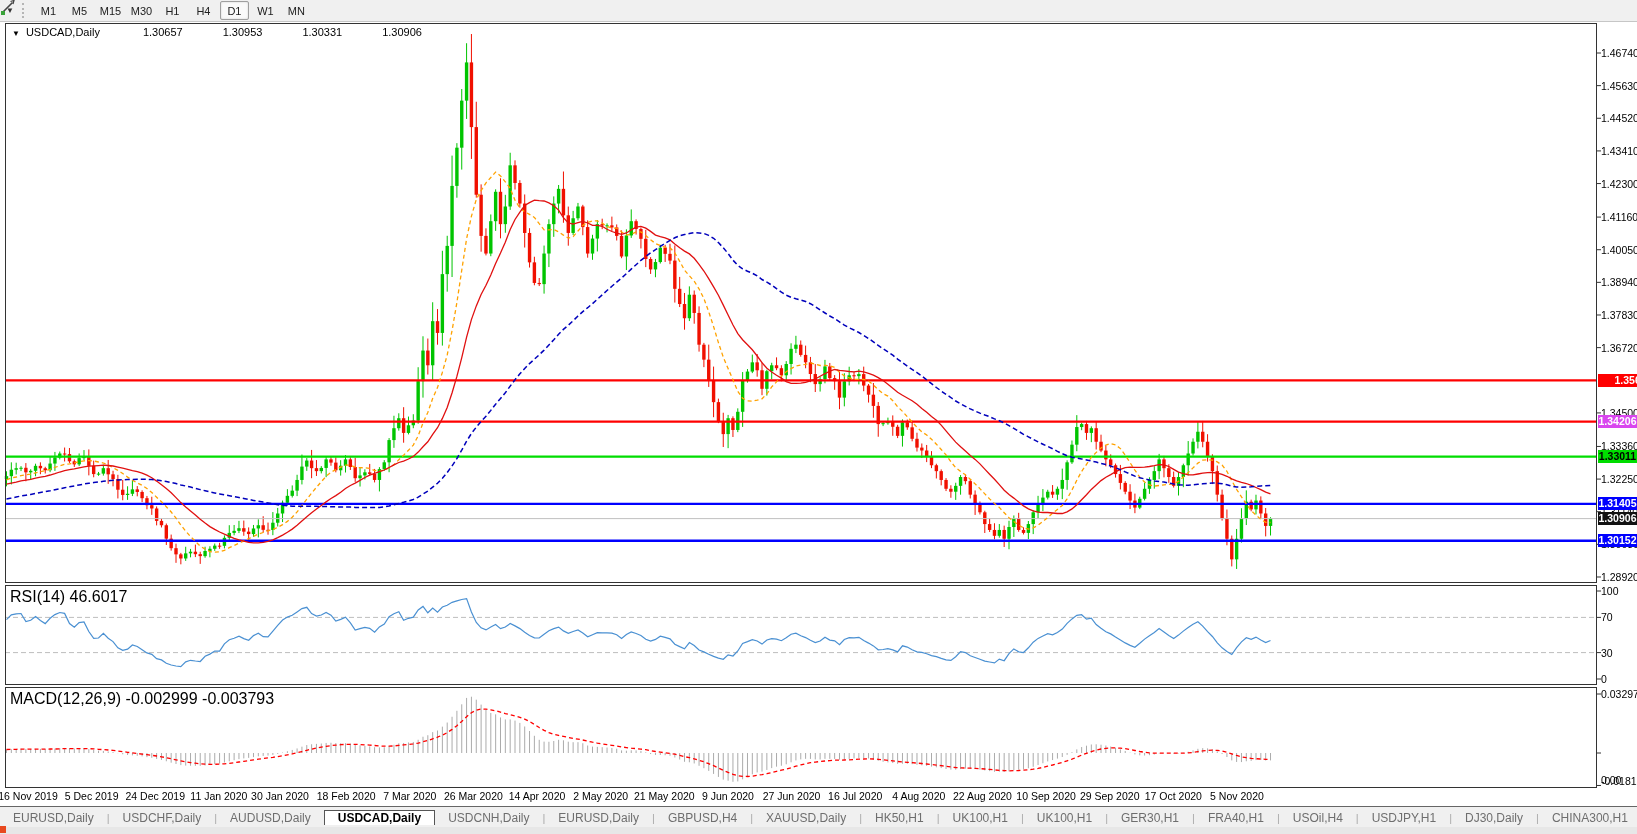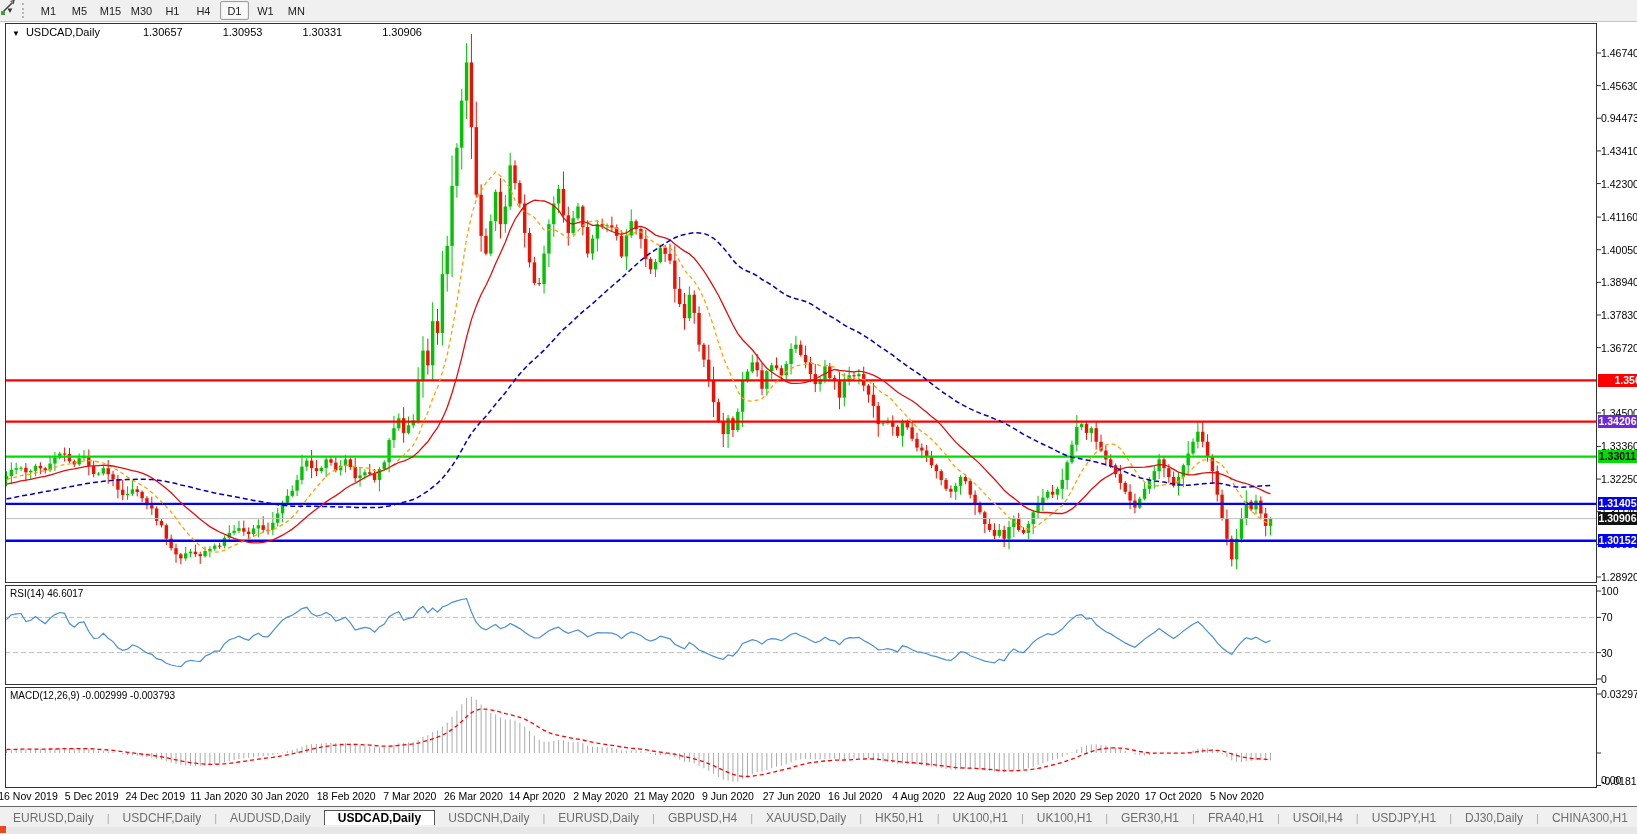--- a/index.html
+++ b/index.html
@@ -12,21 +12,21 @@
   .dd-arrow{font-size:8px;color:#333;padding:0 4px 0 1px;}
   .grip{width:5px;height:15px;margin:0 4px;border-left:2px dotted #b5b5b5;}
   .tf-btn{display:inline-flex;align-items:center;justify-content:center;min-width:27px;height:17px;
           margin:0 1px;color:#222;font-size:11px;cursor:default;border:1px solid transparent;border-radius:2px;}
   .tf-btn.active{background:#fafafa;border:1px solid #9f9f9f;box-shadow:inset 0 0 2px #ccc;}
   
   .chart-title{position:absolute;left:12px;top:26px;font-size:11px;color:#000;white-space:nowrap;}
   .chart-title .sym{margin-right:8px;}
   .chart-title .num{margin-right:5px;margin-left:35px;}
   .collapse{font-size:8px;margin-right:6px;color:#000;}
-  .ind-label{position:absolute;font-size:10px;color:#000;white-space:nowrap;}
+  .ind-label{position:absolute;font-size:16px;color:#000;white-space:nowrap;}
   .tick-label{position:absolute;left:1601px;width:36px;font-size:10.5px;color:#000;text-align:left;}
   .badge{position:absolute;left:1598px;width:39px;height:13px;line-height:13px;font-size:10.5px;
          font-weight:bold;text-align:center;}
   .date-label{position:absolute;top:790px;font-size:10.5px;color:#000;white-space:nowrap;}
   
   .tabbar{position:absolute;left:0;top:806px;width:1637px;height:21px;background:#f0f0f0;
           border-top:1px solid #666;display:flex;align-items:center;overflow:hidden;}
   .tab{display:inline-flex;align-items:center;padding:0 13px;color:#6e6e6e;font-size:12px;
        white-space:nowrap;cursor:default;}
   .tab.active{background:#fff;color:#000;font-weight:bold;border:1px solid #555;border-bottom:none;}
@@ -883,21 +883,21 @@
 
   <div class="chart-title">
     <span class="collapse">▼</span><span class="sym">USDCAD,Daily</span><span class="num">1.30657</span><span class="num">1.30953</span><span class="num">1.30331</span><span class="num">1.30906</span>
   </div>
   <div class="ind-label" style="left:10px;top:588px;">RSI(14) 46.6017</div>
   <div class="ind-label" style="left:10px;top:690px;">MACD(12,26,9) -0.002999 -0.003793</div>
 
   <div id="axis-overlay">
       <div class="tick-label" style="top: 47px;">1.46740</div>
       <div class="tick-label" style="top: 79.6395px;">1.45630</div>
-      <div class="tick-label" style="top: 112.279px;">0.94473</div>
+      <div class="tick-label" style="top: 112.279px;">1.44520</div>
       <div class="tick-label" style="top: 144.919px;">1.43410</div>
       <div class="tick-label" style="top: 177.558px;">1.42300</div>
       <div class="tick-label" style="top: 211.08px;">1.41160</div>
       <div class="tick-label" style="top: 243.719px;">1.40050</div>
       <div class="tick-label" style="top: 276.359px;">1.38940</div>
       <div class="tick-label" style="top: 308.999px;">1.37830</div>
       <div class="tick-label" style="top: 341.638px;">1.36720</div>
       <div class="tick-label" style="top: 406.917px;">1.34500</div>
       <div class="tick-label" style="top: 440.439px;">1.33360</div>
       <div class="tick-label" style="top: 473.078px;">1.32250</div>
@@ -905,21 +905,21 @@
       <div class="tick-label" style="top: 538.358px;">1.30030</div>
       <div class="tick-label" style="top: 570.997px;">1.28920</div>
       <div class="tick-label" style="top: 585px;">100</div>
       <div class="tick-label" style="top: 611.4px;">70</div>
       <div class="tick-label" style="top: 646.6px;">30</div>
       <div class="tick-label" style="top: 673px;">0</div>
       <div class="tick-label" style="top: 688.013px;">0.032972</div>
       <div class="tick-label" style="top: 774px;">0.00</div>
       <div class="tick-label" style="top: 775px;">-0.01815</div>
       <div class="badge" style="top: 373.895px; background: rgb(255, 0, 0); color: rgb(255, 255, 255); padding-left: 16px;">1.35606</div>
-      <div class="badge" style="top: 415.062px; background: #6d28d9; color: rgb(255, 255, 255);">1.34206</div>
+      <div class="badge" style="top: 415.062px; background: #d946ef; color: rgb(255, 255, 255);">1.34206</div>
       <div class="badge" style="top: 450.201px; background: rgb(0, 221, 0); color: rgb(0, 0, 0);">1.33011</div>
       <div class="badge" style="top: 497.426px; background: rgb(0, 0, 255); color: rgb(255, 255, 255);">1.31405</div>
       <div class="badge" style="top: 534.27px; background: rgb(0, 0, 255); color: rgb(255, 255, 255);">1.30152</div>
       <div class="badge" style="top: 512.099px; background: rgb(17, 17, 17); color: rgb(255, 255, 255);">1.30906</div>
       <div class="date-label" style="left: 28px; transform: translateX(-50%);">16 Nov 2019</div>
       <div class="date-label" style="left: 91.63px; transform: translateX(-50%);">5 Dec 2019</div>
       <div class="date-label" style="left: 155.26px; transform: translateX(-50%);">24 Dec 2019</div>
       <div class="date-label" style="left: 218.89px; transform: translateX(-50%);">11 Jan 2020</div>
       <div class="date-label" style="left: 280px; transform: translateX(-50%);">30 Jan 2020</div>
       <div class="date-label" style="left: 346.15px; transform: translateX(-50%);">18 Feb 2020</div>

